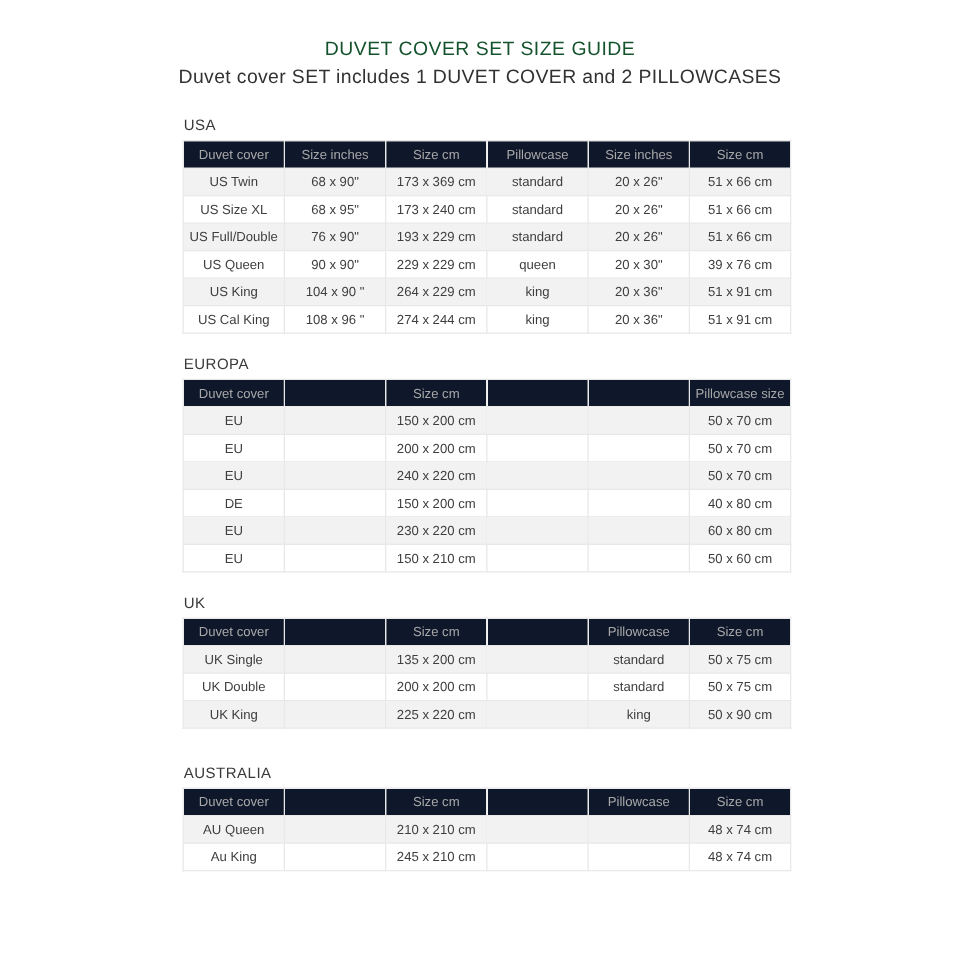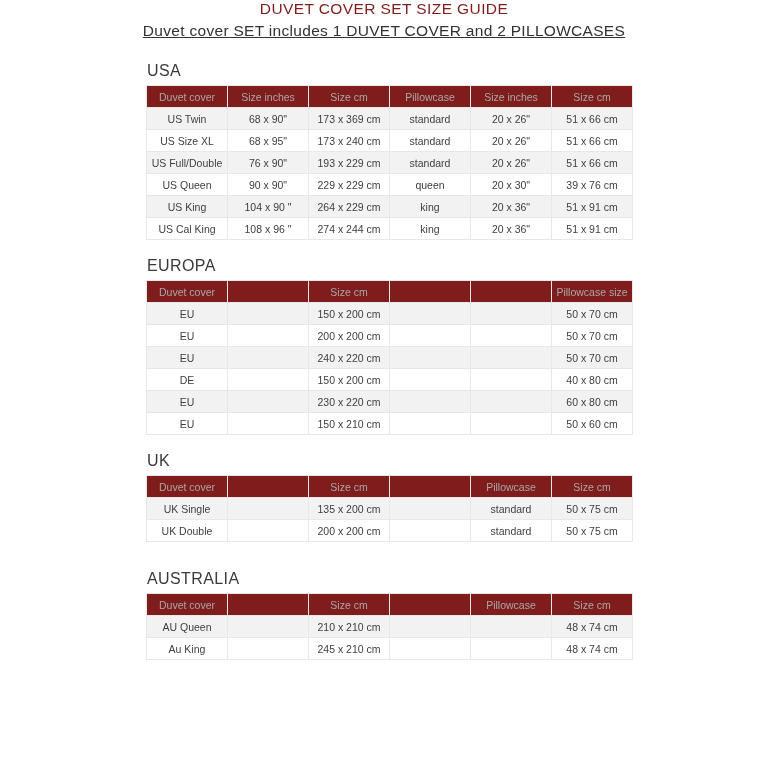--- a/index.html
+++ b/index.html
@@ -9,42 +9,42 @@
     background: #ffffff;
     font-family: "Liberation Sans", "DejaVu Sans", sans-serif;
   }
   .page {
     width: 768px;
     height: 768px;
     background: #ffffff;
     overflow: hidden;
   }
   .title {
+    padding-top: 31px;
     text-align: center;
     font-size: 15.5px;
     letter-spacing: 0.4px;
-    color: #7f1d1d;
+    color: #14532d;
   }
   .subtitle {
     margin-top: 4px;
     text-align: center;
     font-size: 15.5px;
     letter-spacing: 0.3px;
     color: #323232;
-    text-decoration: underline;
   }
   .content {
     margin: 22px 0 0 146px;
     width: 487px;
   }
   .section { margin-top: 0; }
   .section + .section { margin-top: 17px; }
   .section:last-child { margin-top: 28px; }
   .section-label {
-    font-size: 16px;
+    font-size: 12px;
     letter-spacing: 0.4px;
     color: #3a3a3a;
     margin: 0 0 5px 1px;
   }
   table.size-table {
     width: 100%;
     border-collapse: collapse;
     table-layout: fixed;
   }
   .size-table th, .size-table td {
@@ -52,21 +52,21 @@
     height: 22px;
     font-size: 10.5px;
     font-weight: normal;
     text-align: center;
     vertical-align: middle;
     padding: 0 2px;
     overflow: hidden;
     white-space: nowrap;
   }
   .size-table th {
-    background: #7f1d1d;
+    background: #0f172a;
     color: #a8a8a8;
   }
   .size-table td { color: #3e3e3e; }
   .size-table tbody tr:nth-child(odd) td { background: #f2f2f2; }
 </style>
 </head>
 <body>
 
 <div class="page">
   <div class="title">DUVET COVER SET SIZE GUIDE</div>
@@ -225,20 +225,28 @@
               <td>50 x 75 cm</td>
             </tr>
             <tr>
               <td>UK Double</td>
               <td></td>
               <td>200 x 200 cm</td>
               <td></td>
               <td>standard</td>
               <td>50 x 75 cm</td>
             </tr>
+            <tr>
+              <td>UK King</td>
+              <td></td>
+              <td>225 x 220 cm</td>
+              <td></td>
+              <td>king</td>
+              <td>50 x 90 cm</td>
+            </tr>
           </tbody>
         </table>
       </div>
       <div class="section">
         <div class="section-label">AUSTRALIA</div>
         <table class="size-table">
           <thead>
             <tr>
               <th>Duvet cover</th>
               <th></th>

